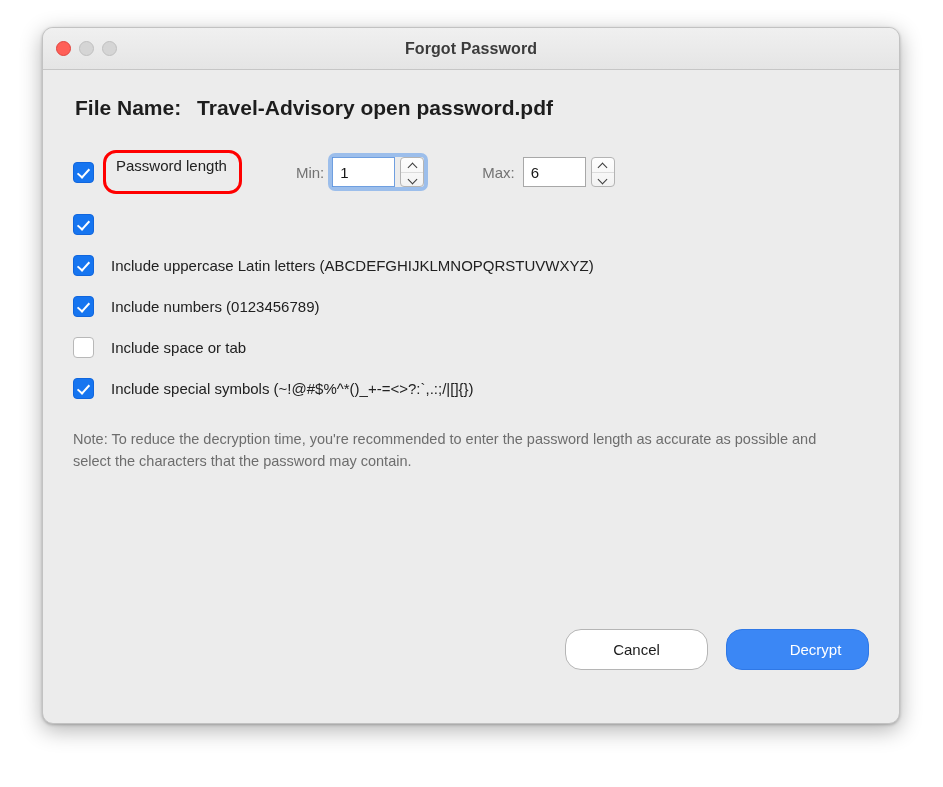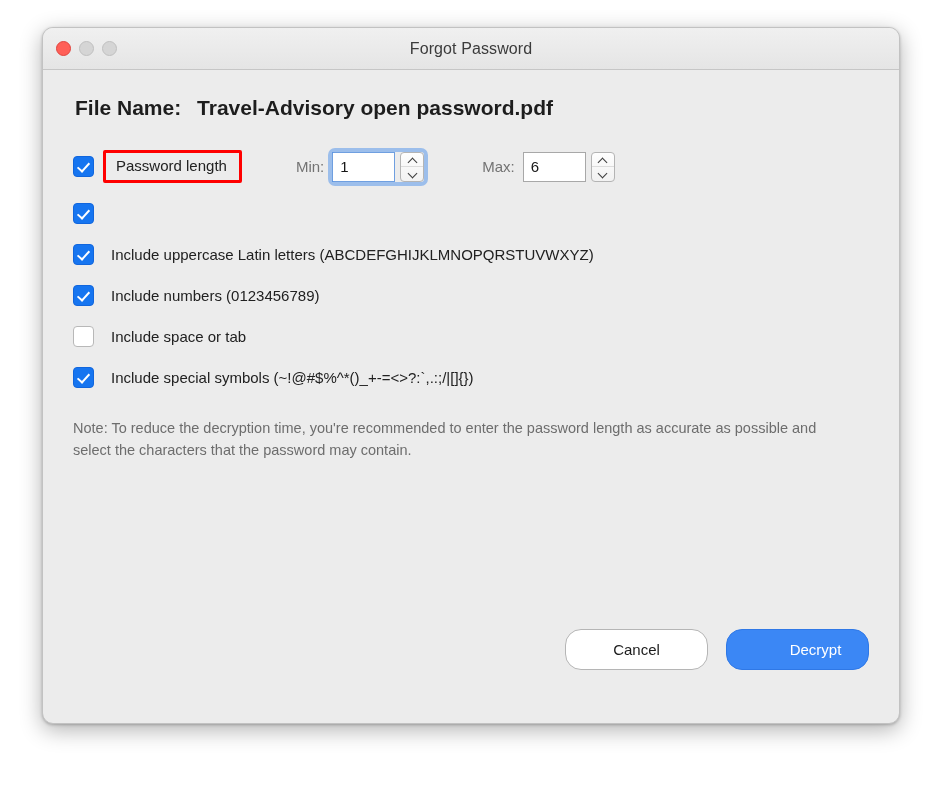--- a/index.html
+++ b/index.html
@@ -48,21 +48,21 @@
     border-radius: 50%;
   }
   .light.red    { background: #ff5f57; border: 1px solid #e0443e; }
   .light.grey1  { background: #d5d5d5; border: 1px solid #c0c0c0; }
   .light.grey2  { background: #d5d5d5; border: 1px solid #c0c0c0; }
   .title {
     position: absolute;
     left: 0; right: 0;
     text-align: center;
     font-size: 16px;
-    font-weight: normal;
+    font-weight: bold;
     color: #3b3b3b;
     letter-spacing: 0.1px;
     pointer-events: none;
   }
 
   
   .content {
     padding: 26px 30px 0 30px;
     position: relative;
     height: calc(100% - 41px);
@@ -117,23 +117,23 @@
   .cb-label {
     font-size: 15px;
     color: #212121;
     margin-left: 17px;
     white-space: nowrap;
   }
 
   
   .annot {
     border: 3px solid #ff0000;
-    padding: 4px 12px 5px 10px;
+    padding: 4px 12px 16px 10px;
     margin-left: 9px;
-    border-radius: 2px;
+    border-radius: 13px;
   }
   .annot .cb-label { margin-left: 0; }
 
   
   .stepper-group {
     display: flex;
     align-items: center;
     margin-left: 54px;
   }
   .stepper-group.max { margin-left: 58px; }

